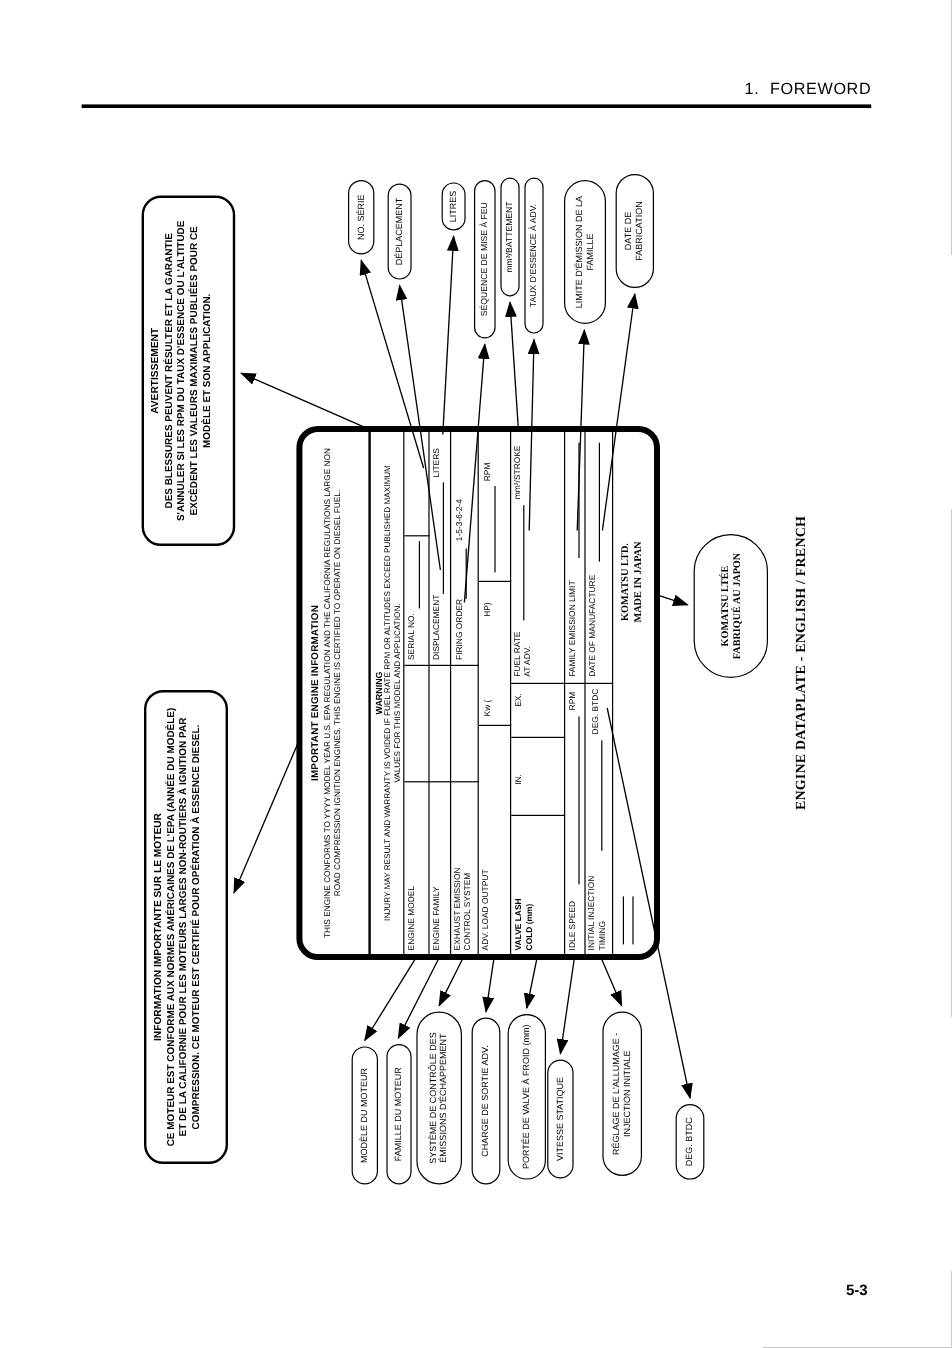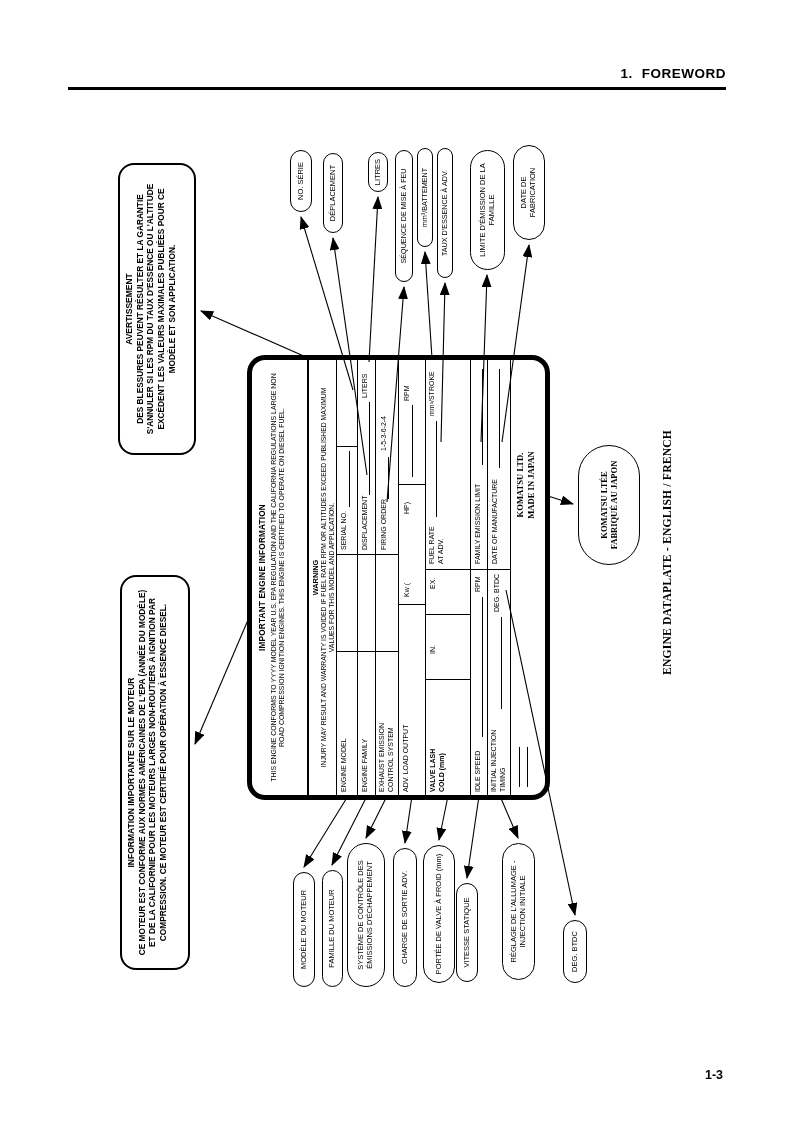--- a/index.html
+++ b/index.html
@@ -1,20 +1,20 @@
 <!DOCTYPE html>
 <html><head>
 <meta charset="utf-8">
 <style>
   html,body{margin:0;padding:0;background:#9a9a9a;}
   .page{position:relative;width:793px;height:1123px;background:#ffffff;overflow:hidden;
         font-family:"Liberation Sans",sans-serif;color:#000;}
   
   .hdr{position:absolute;left:68px;top:66px;width:658px;text-align:right;
-       font-size:13.5px;font-weight:bold;letter-spacing:.5px;}
+       font-size:13.5px;font-weight:normal;letter-spacing:.5px;}
   .hdr .num{margin-right:9px;}
   .hdr-rule{position:absolute;left:68px;top:87px;width:658px;height:3px;background:#000;}
   .pgnum{position:absolute;left:694px;top:1068px;width:40px;text-align:center;
          font-size:12.5px;font-weight:600;}
   
   .wm{position:absolute;left:240px;top:238px;font-size:31px;letter-spacing:.5px;
       color:#454545;z-index:40;mix-blend-mode:multiply;font-weight:400;}
   
   .fig{position:absolute;left:110px;top:140px;width:870px;height:600px;
        transform-origin:0 0;transform:translateY(870px) rotate(-90deg);}
@@ -220,14 +220,14 @@
     <div class="pill nw" style="left:23px;top:283px;width:139px;height:24px;">CHARGE DE SORTIE ADV.</div>
     <div class="pill" style="left:27px;top:313px;width:138px;height:32px;">PORTÉE DE VALVE À FROID (mm)</div>
     <div class="pill nw" style="left:28px;top:346px;width:99px;height:22px;">VITESSE STATIQUE</div>
     <div class="pill" style="left:30px;top:392px;width:137px;height:33px;">RÉGLAGE DE L'ALLUMAGE - INJECTION INITIALE</div>
     <div class="pill nw" style="left:27px;top:453px;width:63px;height:24px;">DEG. BTDC</div>
 
     <div class="caption">ENGINE DATAPLATE - ENGLISH / FRENCH</div>
   </div>
 
 
-  <div class="pgnum">1-3</div>
+  <div class="pgnum">5-3</div>
 </div>
 
 </body></html>

